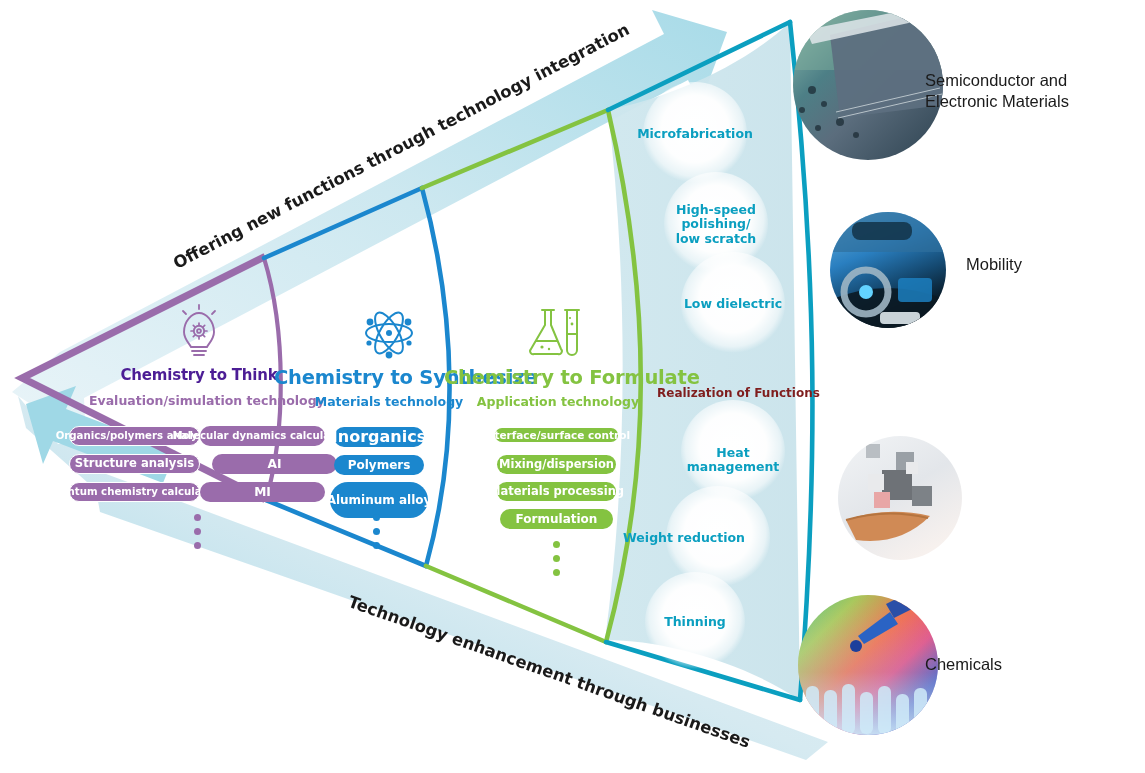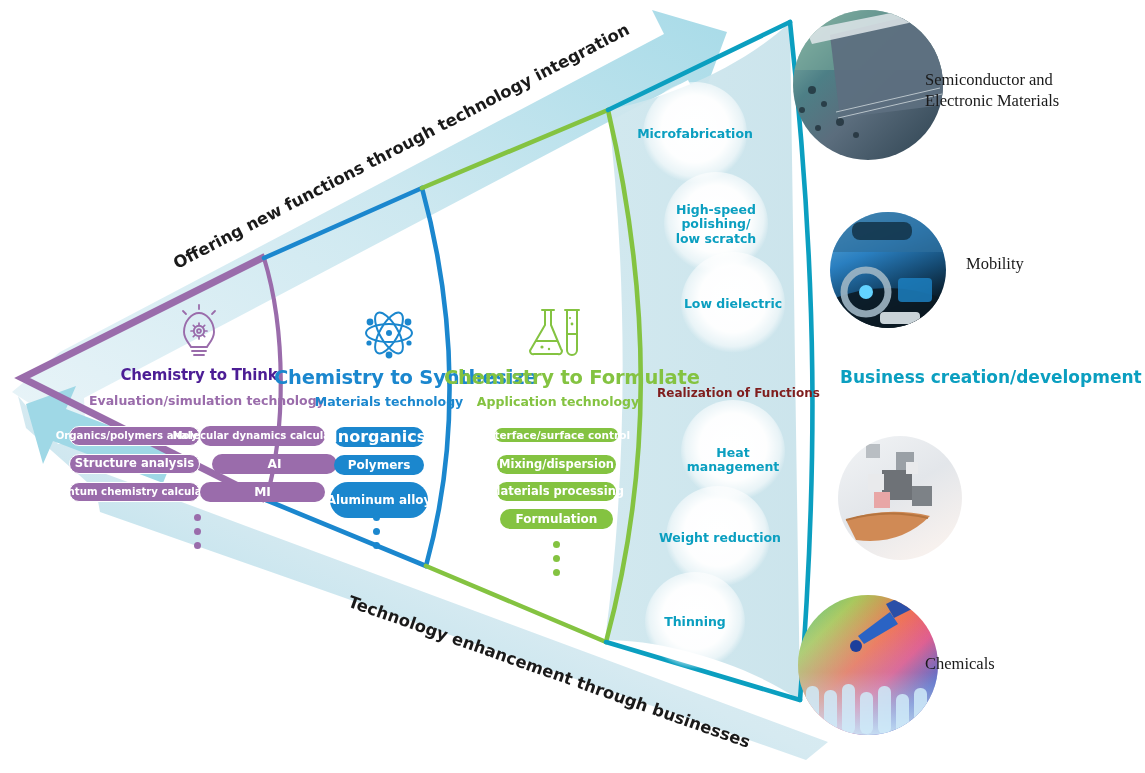--- a/index.html
+++ b/index.html
@@ -64,21 +64,21 @@
     line-height:1.15;
     white-space:pre-line;
   }
 
   .biz-label{
     position:absolute;
     color:#1a1a1a;
     font-size:16.5px;
     line-height:1.25;
     white-space:pre-line;
-    font-family:Liberation Serif, serif;
+    font-family:Liberation Sans, sans-serif;
   }
 
   .arrow-text{
     position:absolute;
     font-weight:bold;
     font-size:16.5px;
     color:#1a1a1a;
     white-space:nowrap;
     transform-origin:0 0;
   }
@@ -388,23 +388,22 @@
       <i style="background:#84c341;"></i>
   </div>
 
   <div class="zone-title" style="left:657px;top:387px;font-size:12px;color:#7f1d1d;">Realization of Functions</div>
 
   <div class="fn-label" style="left:630px;top:127px;width:130px;">Microfabrication</div>
   <div class="fn-label" style="left:646px;top:203px;width:140px;">High-speed polishing/
 low scratch</div>
   <div class="fn-label" style="left:668px;top:297px;width:130px;">Low dielectric</div>
   <div class="fn-label" style="left:668px;top:446px;width:130px;">Heat management</div>
-  <div class="fn-label" style="left:655px;top:531px;width:130px;">Weight reduction</div>
+  <div class="fn-label" style="left:619px;top:531px;width:130px;">Weight reduction</div>
   <div class="fn-label" style="left:630px;top:615px;width:130px;">Thinning</div>
 
-  <div class="zone-title" style="left:840px;top:369px;font-size:17px;color:#0b9fc0;">Business creation/development</div>
 
   <div class="biz-label" style="left:925px;top:70px;">Semiconductor and
 Electronic Materials</div>
   <div class="biz-label" style="left:966px;top:254px;">Mobility</div>
   <div class="biz-label" style="left:925px;top:654px;">Chemicals</div>
 
 </div>
 
 </body></html>

